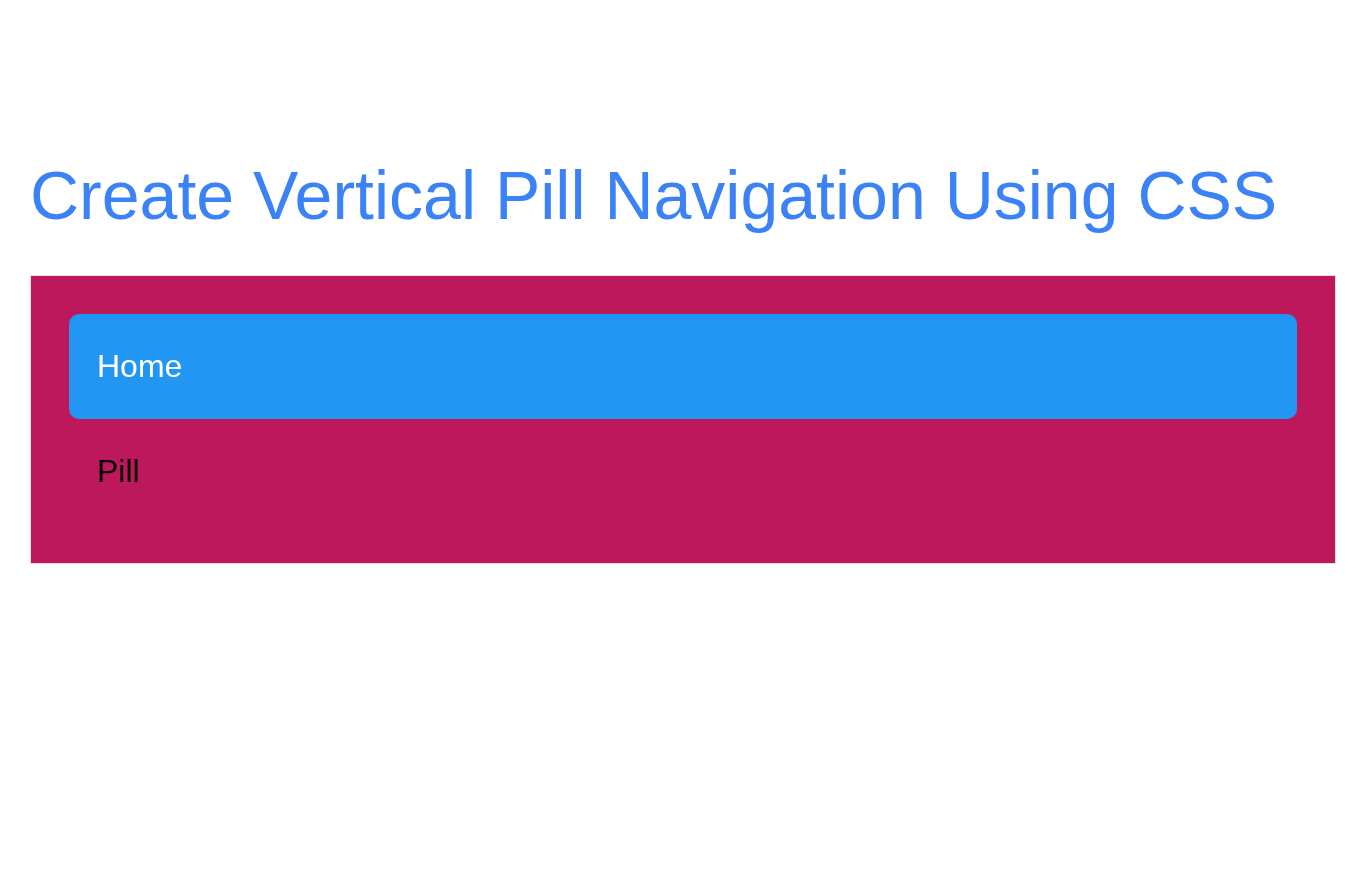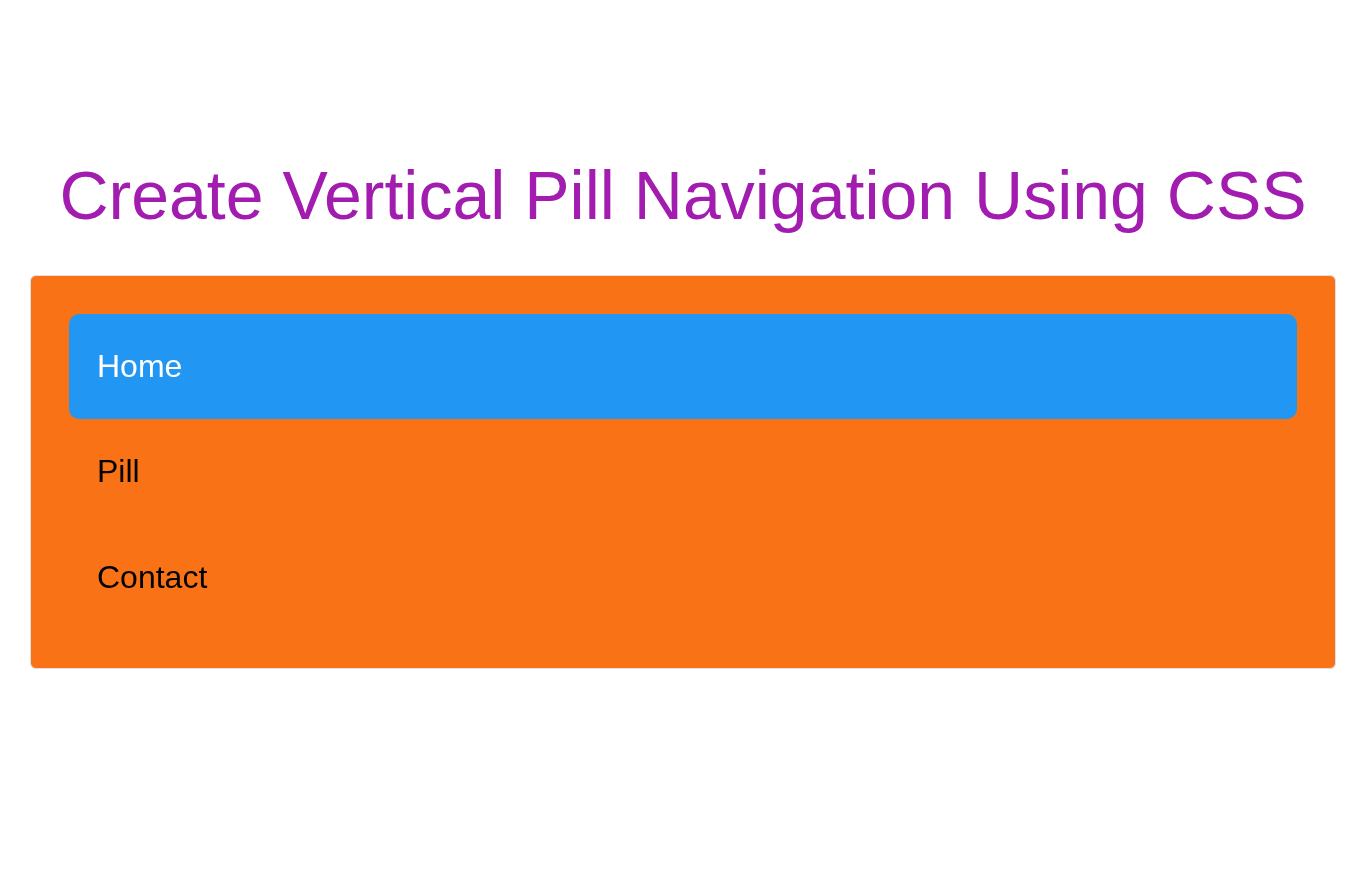--- a/index.html
+++ b/index.html
@@ -6,32 +6,31 @@
       margin: 0;
       padding: 0;
       box-sizing: border-box;
     }
     body {
       font-family: Arial, Helvetica, sans-serif;
       background: #ffffff;
       padding: 30px;
     }
     .page-title {
-      text-align: center;
       font-size: 68px;
       font-weight: 400;
-      color: #a21caf;
+      color: #3b82f6;
       margin-top: 125px;
       margin-bottom: 38px;
       line-height: 1.2;
     }
     .nav-container {
-      background: #f97316;
+      background: #be185d;
       border: 1px solid #e0e0e0;
-      border-radius: 6px;
+      border-radius: 0;
       padding: 38px;
       margin: 0 0;
     }
     .pill-nav {
       display: flex;
       flex-direction: column;
     }
     .pill-item {
       display: block;
       padding: 32px 28px;
@@ -49,15 +48,14 @@
   </style>
 </head>
 <body>
 
 <h1 class="page-title">Create Vertical Pill Navigation Using CSS</h1>
 
 <div class="nav-container">
   <nav class="pill-nav">
     <a class="pill-item active">Home</a>
     <a class="pill-item">Pill</a>
-    <a class="pill-item">Contact</a>
   </nav>
 </div>
 
 </body></html>

